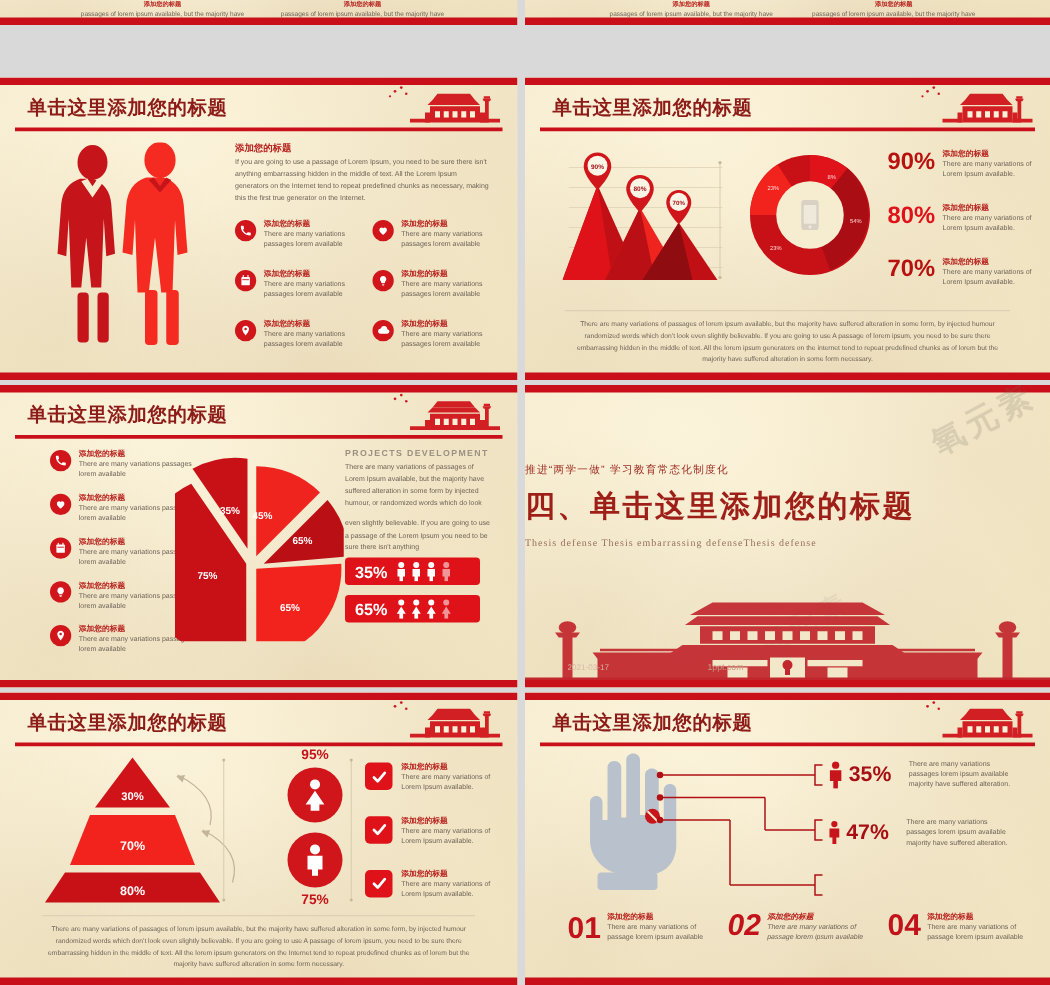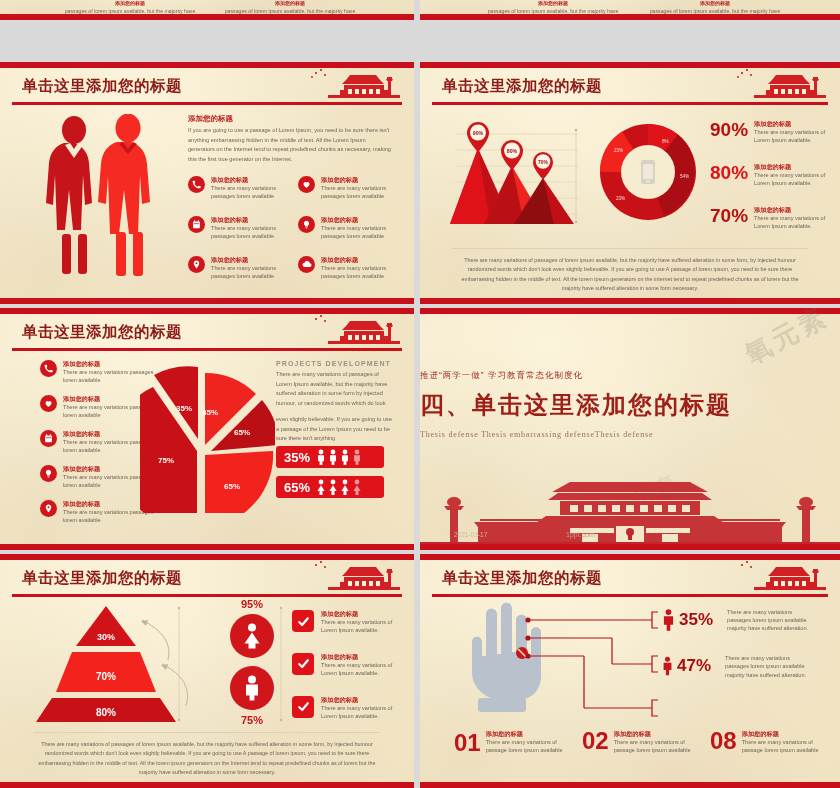--- a/index.html
+++ b/index.html
@@ -796,29 +796,29 @@
     </div>
 
     <div style="position:absolute;left:34px;right:18px;bottom:34px;display:flex;gap:16px;">
       <div style="display:flex;gap:5px;flex:1;align-items:flex-end;">
         <span style="font-size:24px;font-weight:700;color:#c2121a;line-height:.9;">01</span>
         <div>
             <div class="lbl-h">添加您的标题</div>
              <div class="lbl-b">There are many variations of passage lorem ipsum available</div>
           </div>
       </div>
+      <div style="display:flex;gap:5px;flex:1;font-style:italic;">
+        <span style="font-size:24px;font-weight:700;color:#c2121a;line-height:.9;">02</span>
+        <div>
+            <div class="lbl-h">添加您的标题</div>
+             <div class="lbl-b">There are many variations of passage lorem ipsum available</div>
+          </div>
+      </div>
       <div style="display:flex;gap:5px;flex:1;">
-        <span style="font-size:24px;font-weight:700;color:#c2121a;line-height:.9;">02</span>
-        <div>
-            <div class="lbl-h">添加您的标题</div>
-             <div class="lbl-b">There are many variations of passage lorem ipsum available</div>
-          </div>
-      </div>
-      <div style="display:flex;gap:5px;flex:1;">
-        <span style="font-size:24px;font-weight:700;color:#c2121a;line-height:.9;">08</span>
+        <span style="font-size:24px;font-weight:700;color:#c2121a;line-height:.9;">04</span>
         <div>
             <div class="lbl-h">添加您的标题</div>
              <div class="lbl-b">There are many variations of passage lorem ipsum available</div>
           </div>
       </div>
     </div>
 
     <div class="band-bot"></div>
   </div>
 

